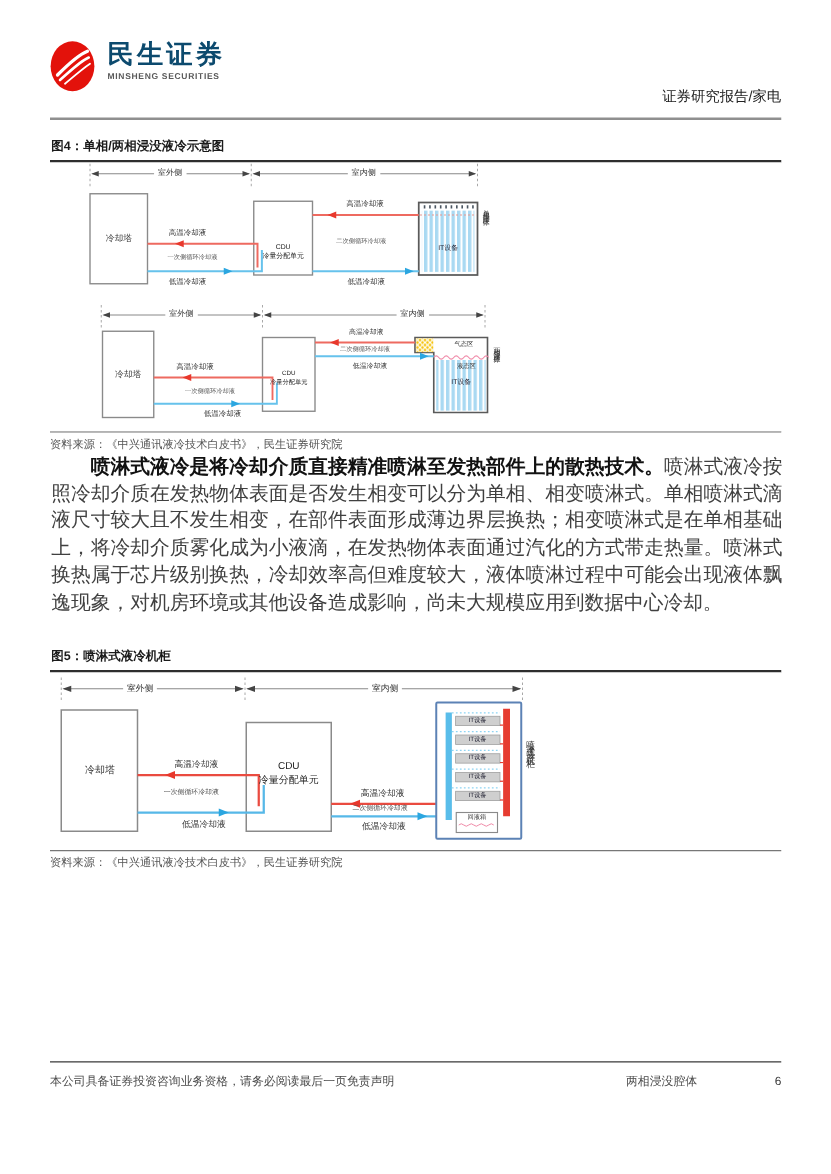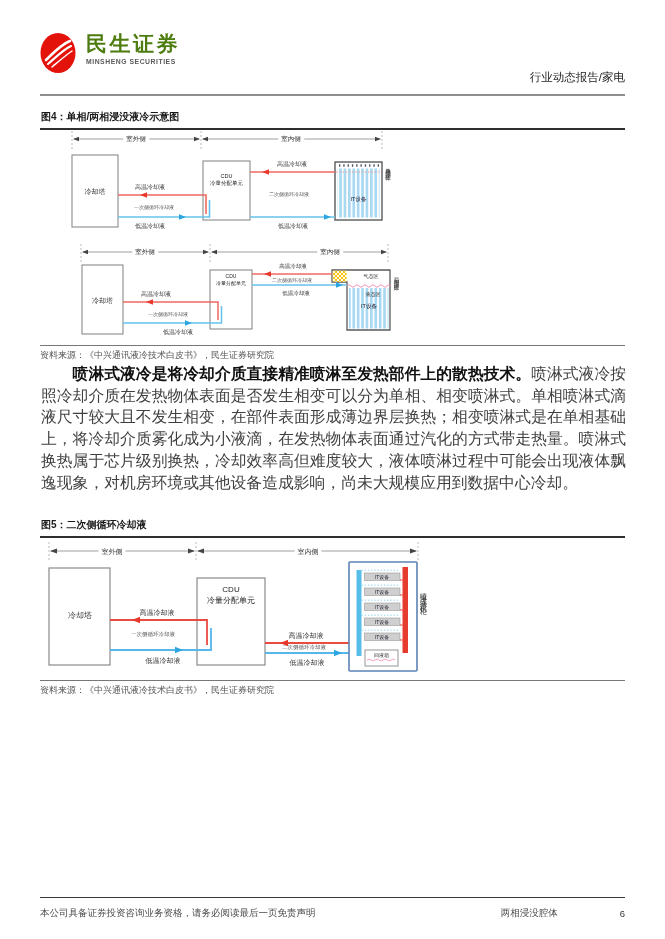--- a/index.html
+++ b/index.html
@@ -2,45 +2,45 @@
 <html><head>
 <meta charset="utf-8">
 <style>
   html,body{margin:0;padding:0;background:#fff;}
   .page{position:relative;width:665px;height:939px;background:#ffffff;overflow:hidden;
         font-family:"Liberation Sans","DejaVu Sans",sans-serif;color:#333;}
   
   .header{position:absolute;left:40px;right:40px;top:0;height:94px;border-bottom:2px solid #8f8f8f;}
   .logo-wrap{position:absolute;left:0;top:32px;display:flex;align-items:flex-start;}
   .brand-block{margin-left:8px;}
-  .brand-cn{font-size:21px;font-weight:700;color:#4d7c0f;letter-spacing:2.5px;line-height:1.15;}
+  .brand-cn{font-size:21px;font-weight:700;color:#0c4a6e;letter-spacing:2.5px;line-height:1.15;}
   .brand-en{font-size:6.8px;font-weight:700;color:#5a5a5a;letter-spacing:0.55px;margin-top:2px;}
   .header-right{position:absolute;right:0;bottom:9px;font-size:11.5px;color:#222;}
   
   .figure{position:absolute;left:40px;width:585px;}
   .fig-title{font-size:10px;font-weight:700;color:#1a1a1a;padding:2px 0 4px 1px;border-bottom:2px solid #2e2e2e;}
   .fig-body{position:relative;background:#fff;}
   .fig-source{border-top:1.2px solid #777;font-size:9px;color:#555;padding-top:3px;}
   .dsvg{display:block;}
   
   .lbl{position:absolute;transform:translate(-50%,-50%);white-space:nowrap;color:#333;line-height:1;}
   .bg{background:#fff;padding:0 3px;}
   .muted{color:#555;}
   .dark{color:#223;}
-  .cdu{text-align:center;line-height:1.35;color:#222;}
+  .cdu{text-align:center;line-height:1.35;color:#222;margin-top:23px;}
   .vlbl{position:absolute;writing-mode:vertical-rl;text-orientation:upright;letter-spacing:1.5px;
         font-size:5.5px;color:#333;line-height:1;}
   .f5{font-size:5px;}.f55{font-size:5.5px;}.f6{font-size:6px;}.f65{font-size:6.5px;}
   .f7{font-size:7px;}.f8{font-size:8px;}
   
   .para{position:absolute;left:40px;width:585px;margin:1px;font-size:15.8px;line-height:21.7px;
         color:#404040;text-align:justify;text-indent:2em;}
   .para strong{font-weight:700;color:#111;}
   
-  .footer{position:absolute;left:40px;right:40px;top:897px;border-top:1.3px solid #3a3a3a;
+  .footer{position:absolute;left:40px;right:40px;top:849px;border-top:1.3px solid #3a3a3a;
           padding-top:9px;display:flex;align-items:center;font-size:9.5px;color:#4a4a4a;}
   .footer .spacer{flex:1;}
   .footer .pagenum{margin-left:62px;color:#333;}
 </style>
 </head>
 <body>
 
 <div class="page">
 
   <div class="header">
@@ -49,21 +49,21 @@
         <ellipse cx="18" cy="21" rx="17.5" ry="20" fill="#e3120b"></ellipse>
         <path d="M6,28 C12,22 22,12 30,9" stroke="#fff" stroke-width="2.6" fill="none" stroke-linecap="round"></path>
         <path d="M8,32 C15,26 24,17 31,14" stroke="#fff" stroke-width="2.1" fill="none" stroke-linecap="round"></path>
         <path d="M12,35 C18,30 26,23 32,19" stroke="#fff" stroke-width="1.5" fill="none" stroke-linecap="round"></path>
       </svg>
       <div class="brand-block">
         <div class="brand-cn">民生证券</div>
         <div class="brand-en">MINSHENG SECURITIES</div>
       </div>
     </div>
-    <div class="header-right">行业动态报告/家电</div>
+    <div class="header-right">证券研究报告/家电</div>
   </div>
 
   <div class="figure" style="top:108px;">
     <div class="fig-title">图4：单相/两相浸没液冷示意图</div>
     <div class="fig-body" style="height:215px;">
       <svg class="dsvg" width="585" height="215" viewBox="0 0 585 215">
         <defs>
           <pattern id="vs4" width="4.4" height="6" patternUnits="userSpaceOnUse">
             <rect width="4.4" height="6" fill="#ffffff"></rect>
               <rect width="2.7" height="6" fill="#a9d9f2"></rect>
@@ -169,21 +169,21 @@
       <div class="lbl f5" style="left:333px;top:164px;">液态区</div>
       <div class="lbl f55 dark" style="left:329px;top:177px;">IT设备</div>
       <div class="vlbl" style="left:353.5px;top:143px;">两相浸没腔体</div>
     </div>
     <div class="fig-source">资料来源：《中兴通讯液冷技术白皮书》，民生证券研究院</div>
   </div>
 
   <p class="para" style="top:362px;"><strong>喷淋式液冷是将冷却介质直接精准喷淋至发热部件上的散热技术。</strong><span>喷淋式液冷按照冷却介质在发热物体表面是否发生相变可以分为单相、相变喷淋式。单相喷淋式滴液尺寸较大且不发生相变，在部件表面形成薄边界层换热；相变喷淋式是在单相基础上，将冷却介质雾化成为小液滴，在发热物体表面通过汽化的方式带走热量。喷淋式换热属于芯片级别换热，冷却效率高但难度较大，液体喷淋过程中可能会出现液体飘逸现象，对机房环境或其他设备造成影响，尚未大规模应用到数据中心冷却。</span></p>
 
   <div class="figure" style="top:516px;">
-    <div class="fig-title">图5：二次侧循环冷却液</div>
+    <div class="fig-title">图5：喷淋式液冷机柜</div>
     <div class="fig-body" style="height:142px;">
       <svg class="dsvg" width="585" height="142" viewBox="0 0 585 142">
 
         <g stroke="#a8a8a8" stroke-width="0.8" stroke-dasharray="2,2">
           <line x1="9" y1="4" x2="9" y2="24"></line>
             <line x1="156" y1="4" x2="156" y2="24"></line>
             <line x1="378" y1="4" x2="378" y2="24"></line>
         </g>
         <g stroke="#777" stroke-width="0.7">
           <line x1="11" y1="13" x2="154" y2="13"></line>

